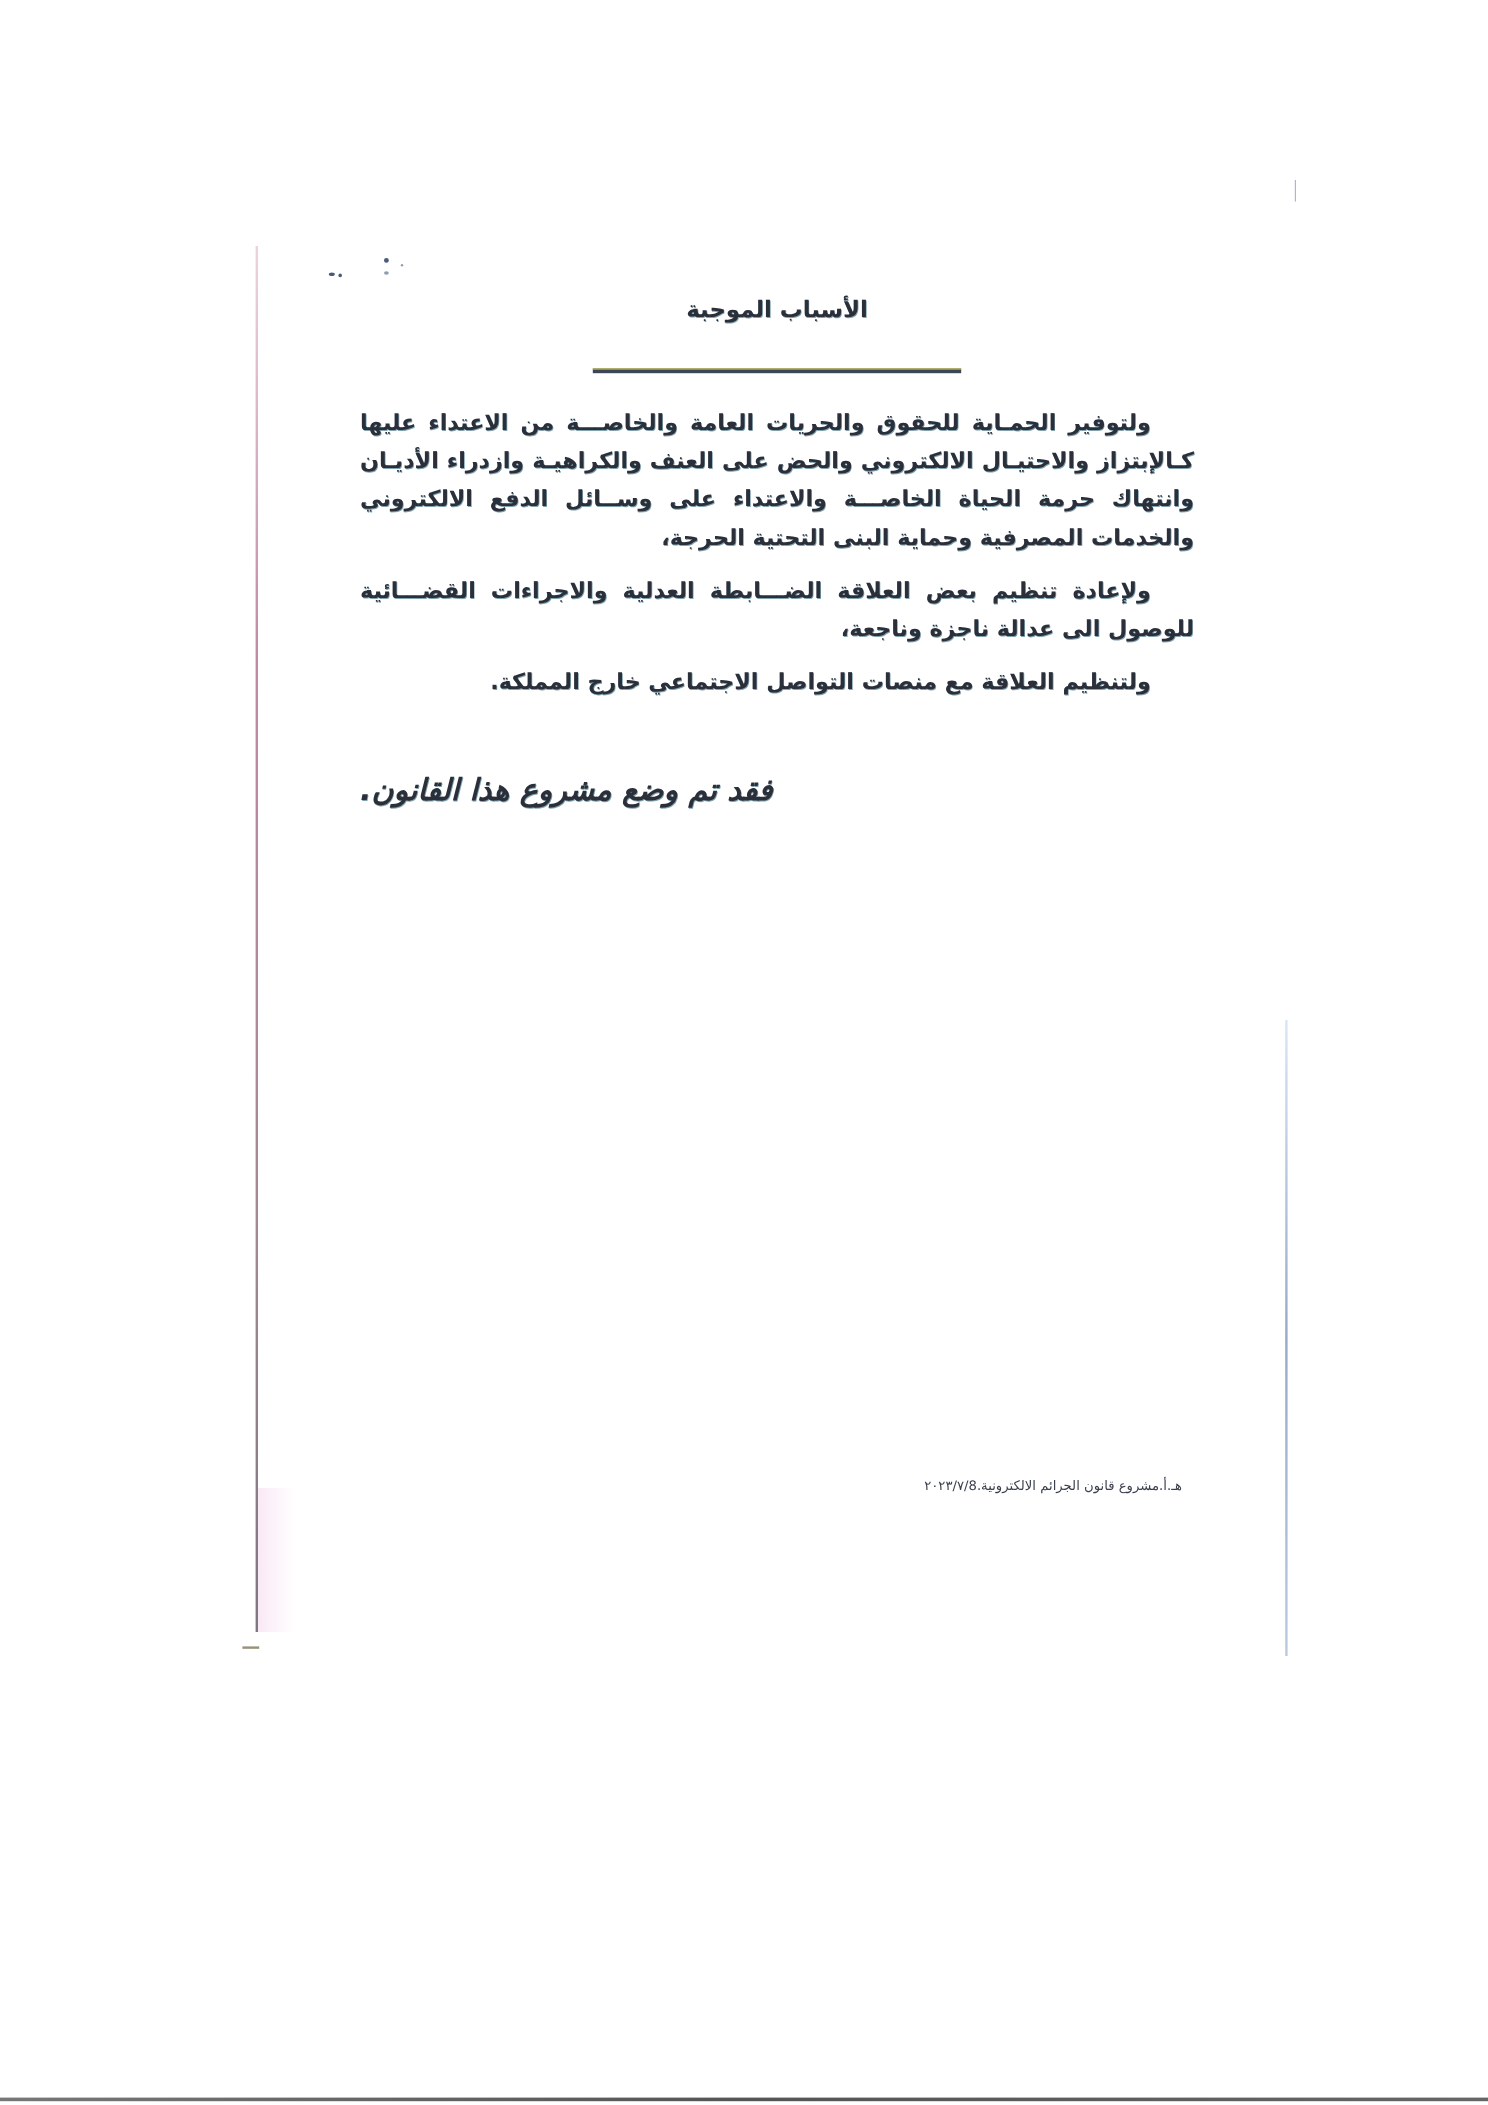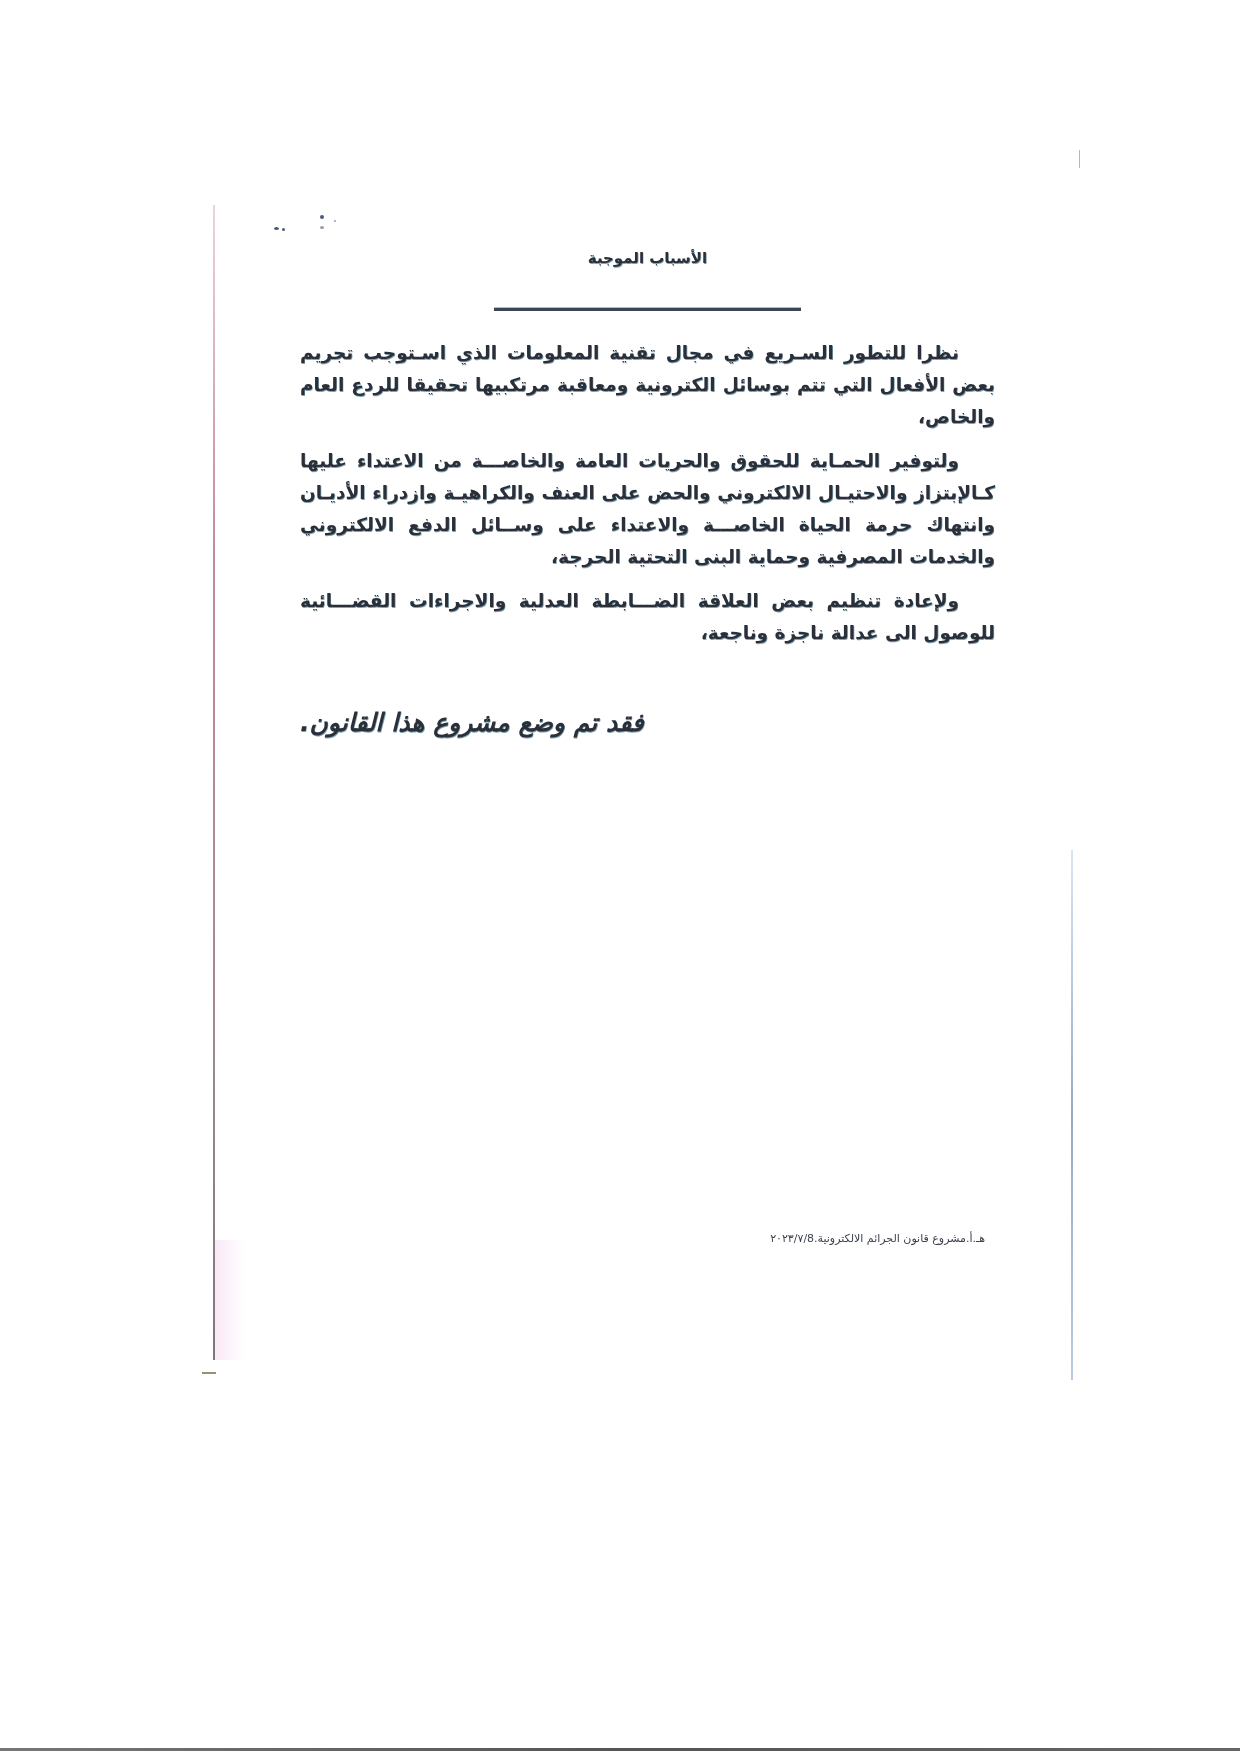--- a/index.html
+++ b/index.html
@@ -50,21 +50,21 @@
       left: 300px;
       top: 238px;
       width: 695px;
       direction: rtl;
       text-align: justify;
       font-weight: bold;
       text-shadow: 0.6px 0.8px 0 #7fa3b0;
     }
     .title {
       text-align: center;
-      font-size: 15px;
+      font-size: 19px;
       line-height: 41px;
       margin: 0;
     }
     .title-rule {
       width: 307px;
       height: 3px;
       margin: 28px auto 26px auto;
       background: #3c4656;
       border-top: 1px solid #c9c54e;
     }
@@ -111,23 +111,23 @@
     <span class="speck" style="left:12px;top:23px;width:3px;height:3px;"></span>
     <span class="speck" style="left:50px;top:10px;width:4px;height:4px;"></span>
     <span class="speck" style="left:50px;top:21px;width:4px;height:3px;opacity:0.6;"></span>
     <span class="speck" style="left:64px;top:15px;width:2px;height:2px;opacity:0.6;"></span>
   </div>
 
   <div class="content">
     <p class="title">الأسباب الموجبة</p>
     <div class="title-rule"></div>
 
-    <p class="para">نظرا للتطور السـريع في مجال تقنية المعلومات الذي اسـتوجب تجريم بعض الأفعال التي تتم بوسائل الكترونية ومعاقبة مرتكبيها تحقيقا للردع العام والخاص،</p>
     <p class="para">ولتوفير الحمـاية للحقوق والحريات العامة والخاصـــة من الاعتداء عليها كـالإبتزاز والاحتيـال الالكتروني والحض على العنف والكراهيـة وازدراء الأديـان وانتهاك حرمة الحياة الخاصـــة والاعتداء على وســائل الدفع الالكتروني والخدمات المصرفية وحماية البنى التحتية الحرجة،</p>
     <p class="para">ولإعادة تنظيم بعض العلاقة الضـــابطة العدلية والاجراءات القضـــائية للوصول الى عدالة ناجزة وناجعة،</p>
+    <p class="para">ولتنظيم العلاقة مع منصات التواصل الاجتماعي خارج المملكة.</p>
 
     <p class="conclusion">فقد تم وضع مشروع هذا القانون.</p>
   </div>
 
   <div class="footer">هـ.أ.مشروع قانون الجرائم الالكترونية.٢٠٢٣/٧/8</div>
 
   <div class="bottom-rule"></div>
 </div>
 
 </body></html>

